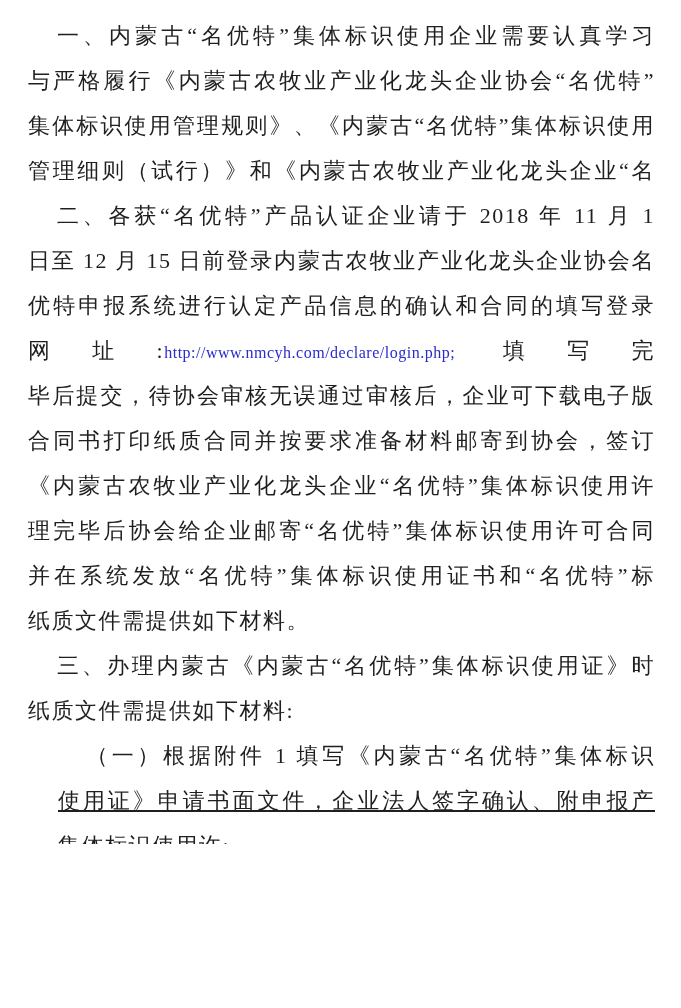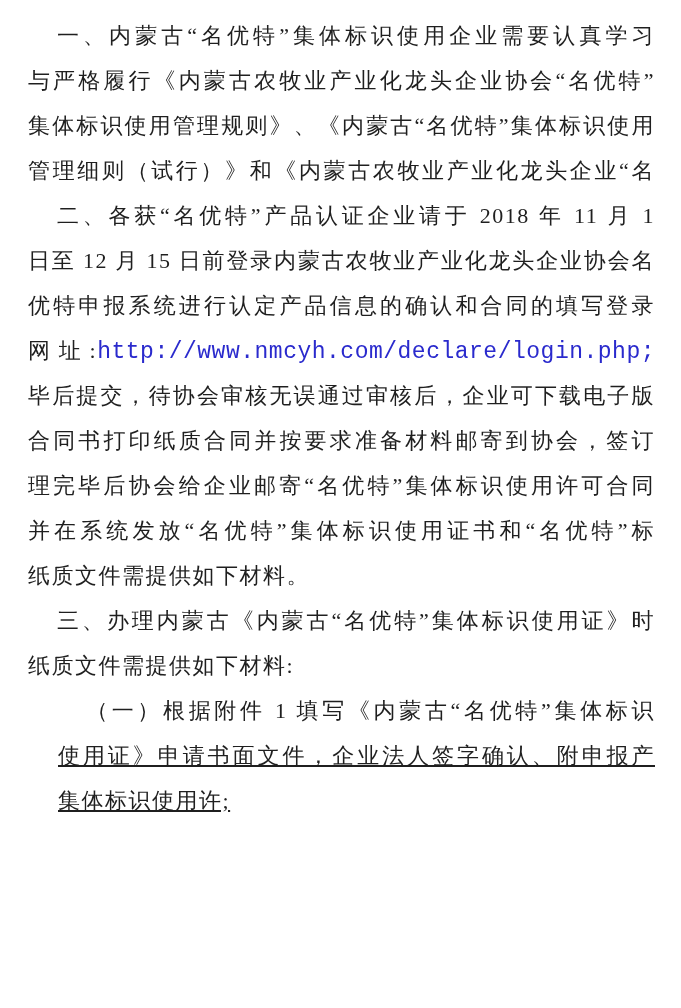--- a/index.html
+++ b/index.html
@@ -31,39 +31,40 @@
   }
   .line.last {
     text-align: left;
     text-align-last: left;
   }
   .ind-para { padding-left: 29px; }
   .ind-hang { padding-left: 30px; text-decoration: underline; }
   .ind-hang-first { padding-left: 58px; }
   .url {
     color: var(--link);
-    font-family: Liberation Mono, monospace;
-    font-size: 23px;
+    font-family: Liberation Serif, serif;
+    font-size: 16px;
     letter-spacing: 0.5px;
   }
 </style>
 </head>
 <body>
 
 <div class="page">
     <div class="line fill ind-para"><span>一、内蒙古“名优特”集体标识使用企业需要认真学习</span></div>
     <div class="line fill"><span>与严格履行《内蒙古农牧业产业化龙头企业协会“名优特”</span></div>
     <div class="line fill"><span>集体标识使用管理规则》、《内蒙古“名优特”集体标识使用</span></div>
     <div class="line fill"><span>管理细则（试行）》和《内蒙古农牧业产业化龙头企业“名</span></div>
     <div class="line fill ind-para"><span>二、各获“名优特”产品认证企业请于 2018 年 11 月 1</span></div>
     <div class="line fill"><span>日至 12 月 15 日前登录内蒙古农牧业产业化龙头企业协会名</span></div>
     <div class="line fill"><span>优特申报系统进行认定产品信息的确认和合同的填写登录</span></div>
     <div class="line fill"><span>网址:</span><span class="url">http://www.nmcyh.com/declare/login.php;</span><span> 填写完</span></div>
     <div class="line fill"><span>毕后提交，待协会审核无误通过审核后，企业可下载电子版</span></div>
     <div class="line fill"><span>合同书打印纸质合同并按要求准备材料邮寄到协会，签订</span></div>
+    <div class="line fill"><span>《内蒙古农牧业产业化龙头企业“名优特”集体标识使用许</span></div>
     <div class="line fill"><span>理完毕后协会给企业邮寄“名优特”集体标识使用许可合同</span></div>
     <div class="line fill"><span>并在系统发放“名优特”集体标识使用证书和“名优特”标</span></div>
     <div class="line last"><span>纸质文件需提供如下材料。</span></div>
     <div class="line fill ind-para"><span>三、办理内蒙古《内蒙古“名优特”集体标识使用证》时</span></div>
     <div class="line last"><span>纸质文件需提供如下材料:</span></div>
     <div class="line fill ind-hang-first"><span>（一）根据附件 1 填写《内蒙古“名优特”集体标识</span></div>
     <div class="line fill ind-hang"><span>使用证》申请书面文件，企业法人签字确认、附申报产</span></div>
     <div class="line last ind-hang"><span>集体标识使用许;</span></div>
   </div>
 

